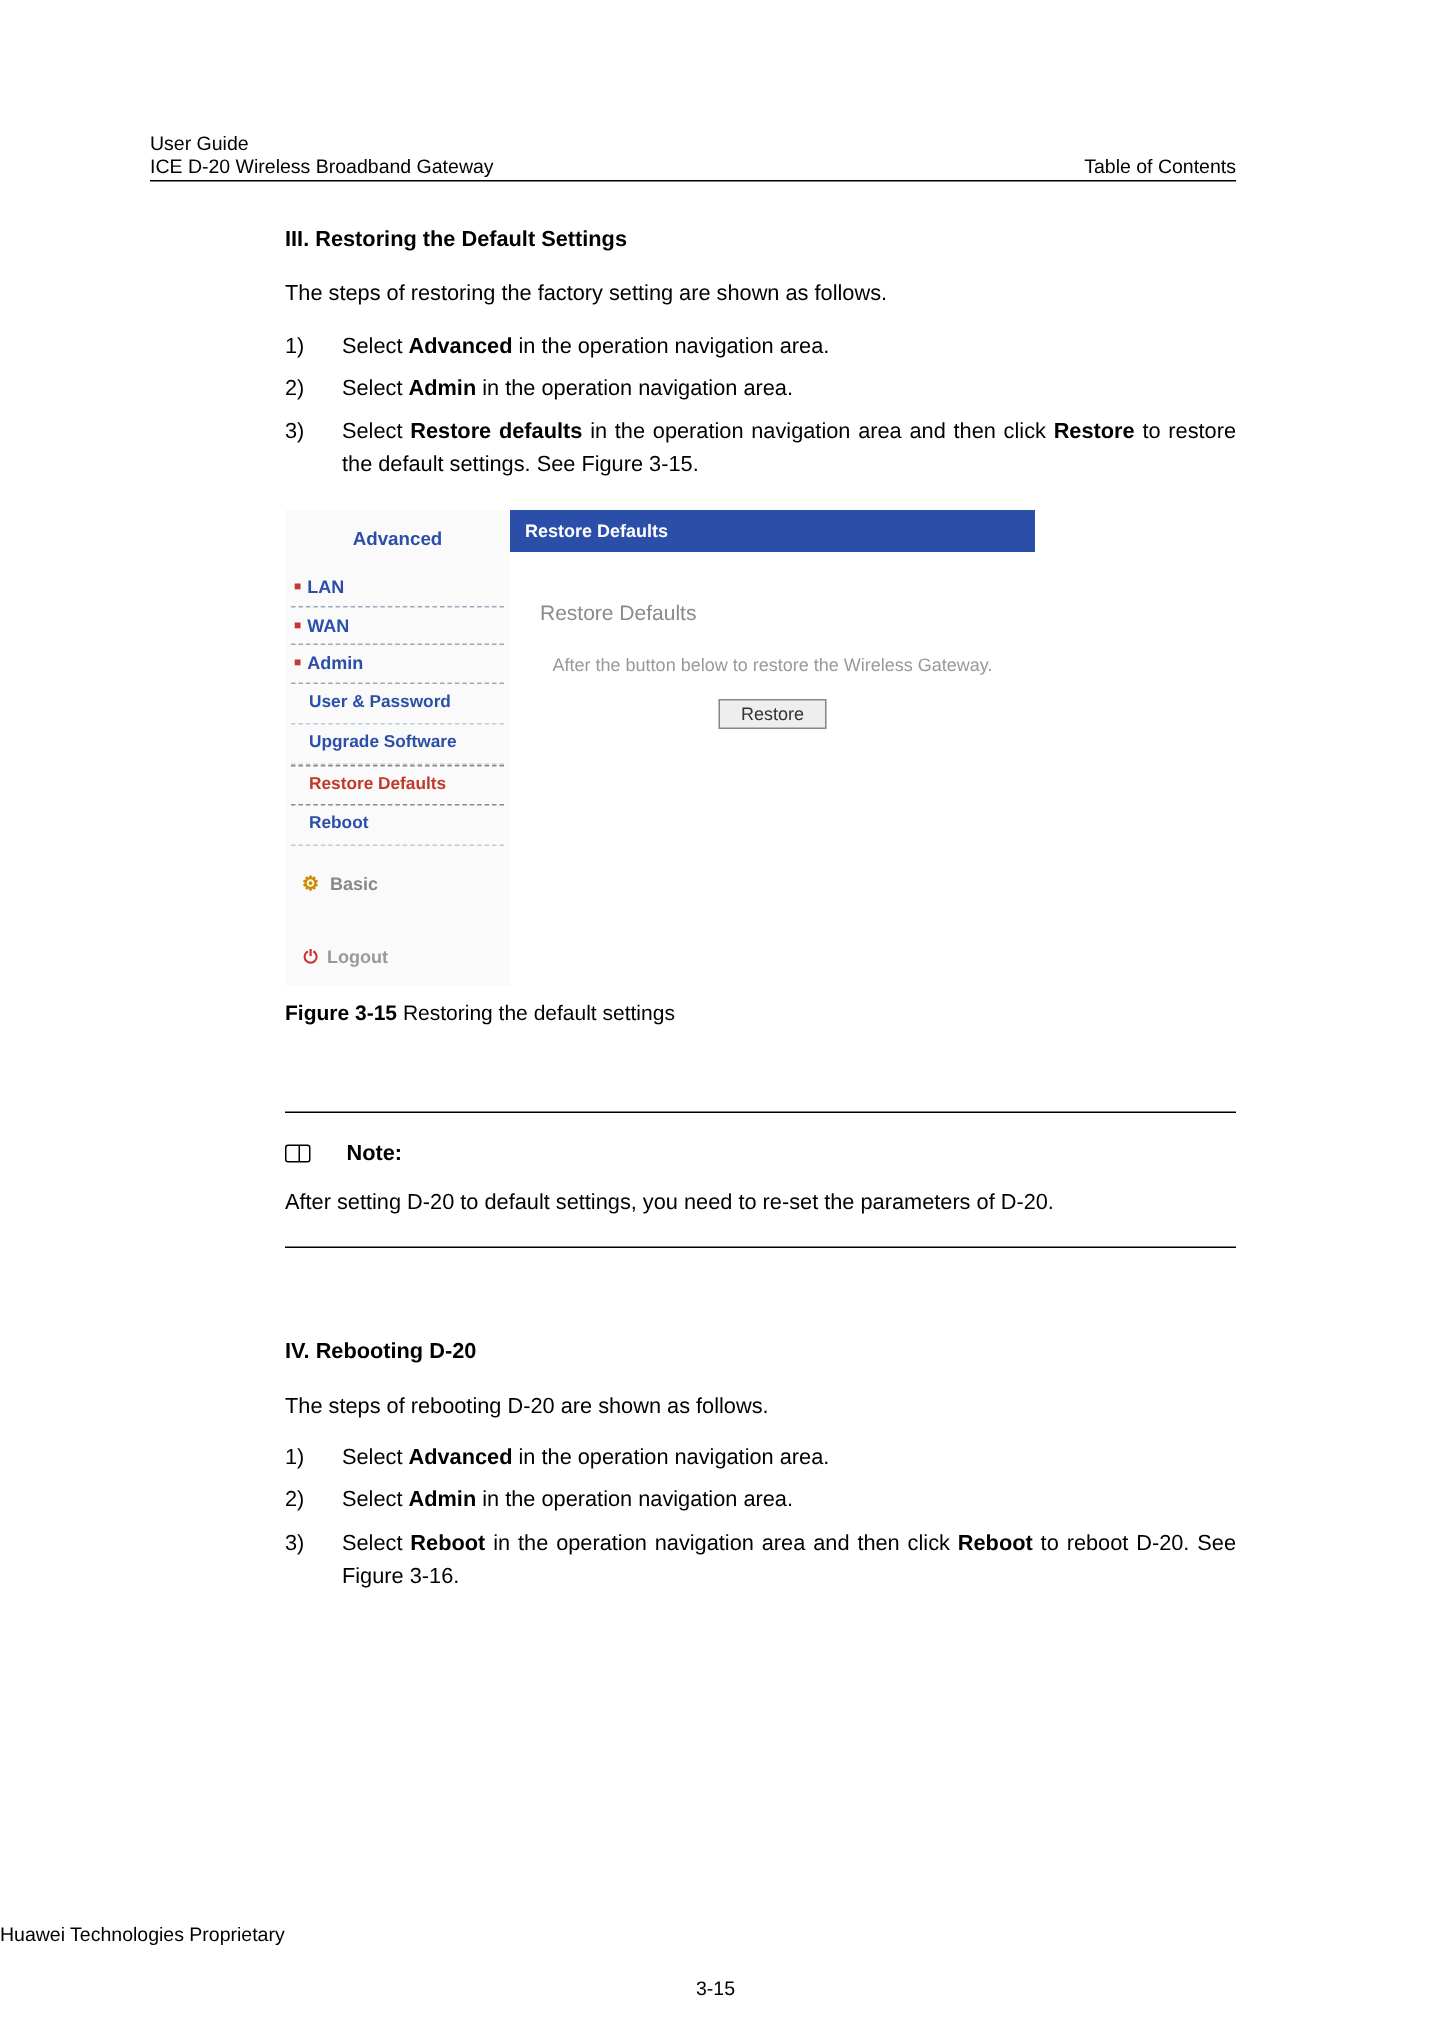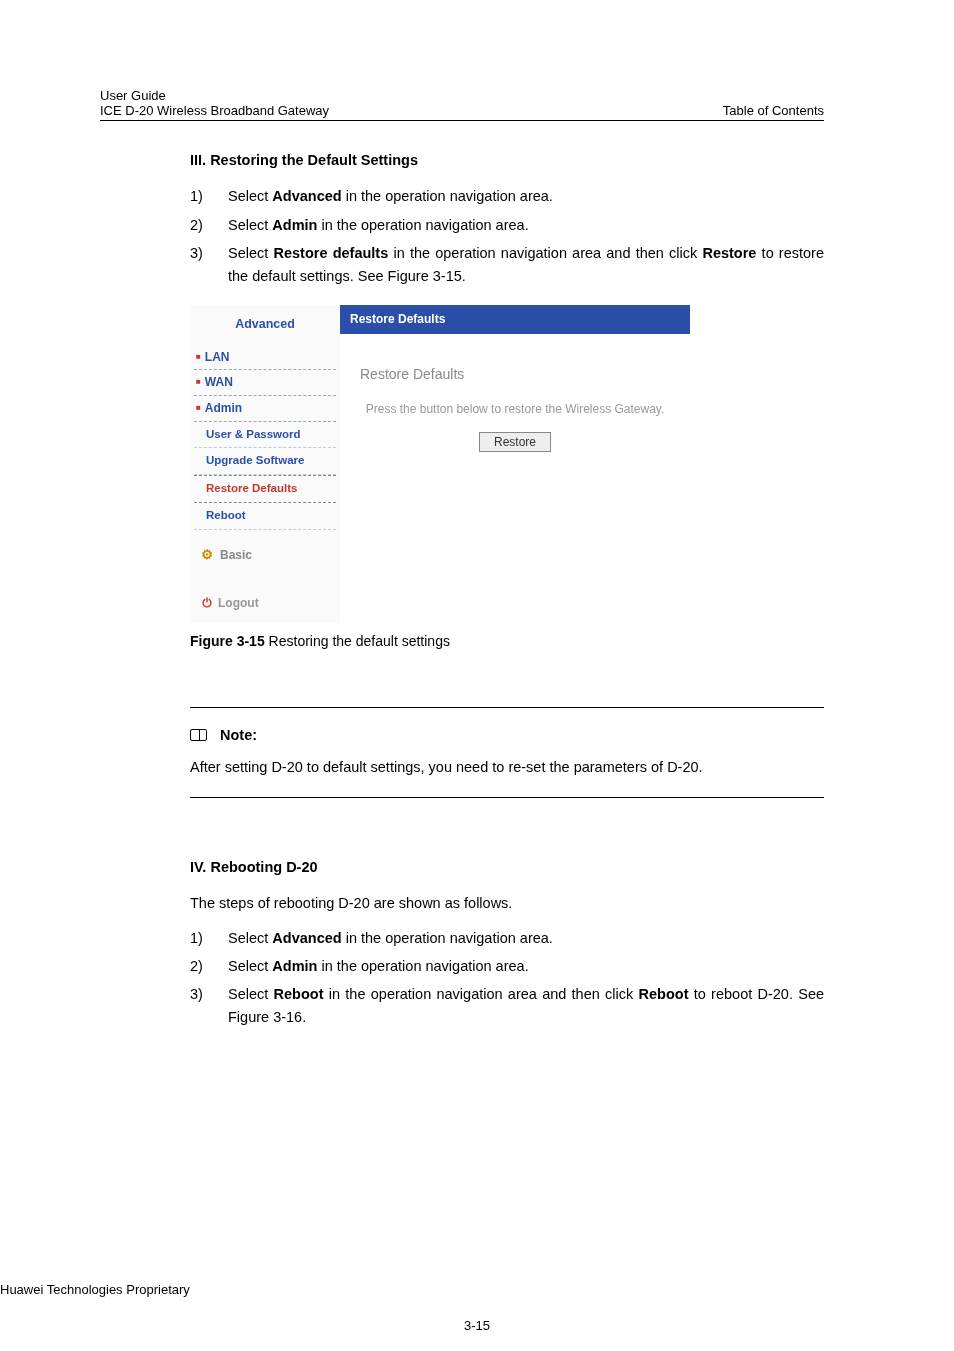--- a/index.html
+++ b/index.html
@@ -174,21 +174,21 @@
     
     .note-block {
       border-top: 1.3px solid #000;
       border-bottom: 1.3px solid #000;
       margin: 54px 0 30px 0;
       padding: 16px 0 18px 0;
     }
     .note-head {
       display: flex;
       align-items: center;
-      gap: 13px;
+      gap: 24px;
       font-weight: bold;
       margin-bottom: 10px;
       font-size: 14.5px;
     }
     .book-icon {
       border: 1.6px solid #000;
       border-radius: 2px;
       width: 17px;
       height: 12px;
       position: relative;
@@ -228,20 +228,21 @@
     <div>
       <div>User Guide</div>
       <div>ICE D-20 Wireless Broadband Gateway</div>
     </div>
     <div style="align-self:flex-end">Table of Contents</div>
   </div>
 
   <div class="content">
 
     <div class="section-title">III. Restoring the Default Settings</div>
+    <div class="intro">The steps of restoring the factory setting are shown as follows.</div>
 
     <ol class="steps">
       <li>
         <span class="num">1)</span>
         <span class="txt">
           <span>Select </span><span class="bold">Advanced</span><span> in the operation navigation area.</span>
         </span>
       </li>
       <li>
         <span class="num">2)</span>
@@ -287,21 +288,21 @@
           <div class="sidebar-logout">
             <span class="icon-power">⏻</span>
             <span>Logout</span>
           </div>
         </div>
 
         <div class="main">
           <div class="hdr-bar">Restore Defaults</div>
           <div class="panel">
             <div class="panel-title">Restore Defaults</div>
-            <div class="panel-text">Press the button below to restore the Wireless Gateway.</div>
+            <div class="panel-text">After the button below to restore the Wireless Gateway.</div>
             <button class="restore-btn">Restore</button>
           </div>
         </div>
       </div>
 
       <div class="figure-caption">
         <span class="bold">Figure 3-15</span><span> Restoring the default settings</span>
       </div>
     </div>
 

